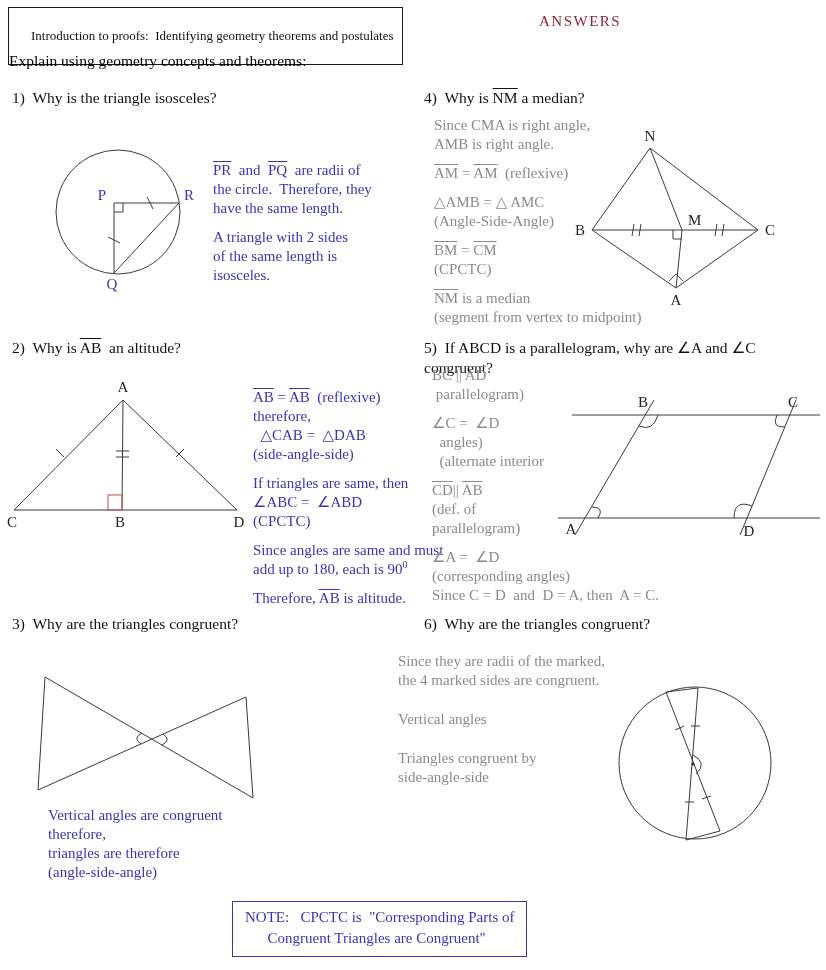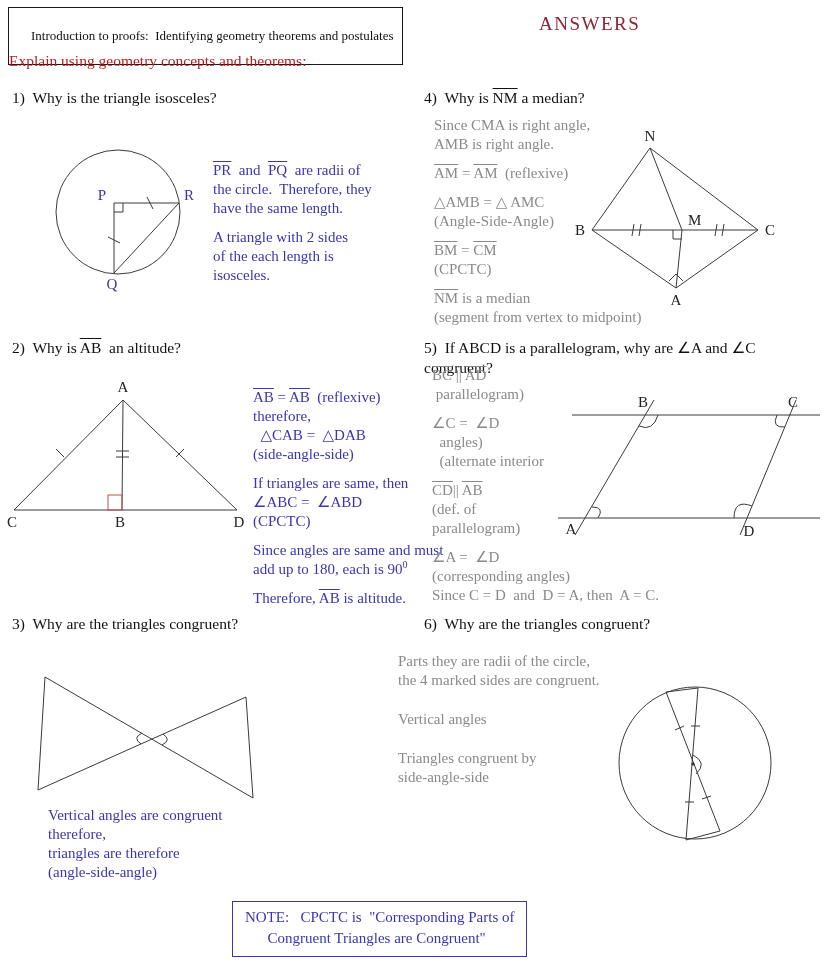--- a/index.html
+++ b/index.html
@@ -16,25 +16,25 @@
   }
   .abs { position:absolute; }
   .title-box {
     position:absolute; left:8px; top:7px;
     border:1px solid #1a1a1a; padding:4px 9px;
     font-size:13px; color:#111; background:#fff;
     white-space:pre-wrap;
   }
   .answers-label {
     position:absolute; left:539px; top:13px;
-    font-size:19px; letter-spacing:1.5px; color:#8e2433;
+    font-size:15px; letter-spacing:1.5px; color:#8e2433;
   }
   .instruction {
     position:absolute; left:9px; top:52px;
-    font-size:15.5px; color:#b91c1c; white-space:pre-wrap;
+    font-size:15.5px; color:#000000; white-space:pre-wrap;
   }
   .q { font-size:15.5px; color:#111; }
   .q .line { line-height:20px; white-space:pre-wrap; }
   .ans { font-size:15px; }
   .ans .line { line-height:19px; min-height:19px; white-space:pre-wrap; }
   .line.gap { min-height:10px; line-height:10px; }
   .blue { color:#3b35b0; }
   .gray { color:#8a8a8a; }
   .ov { text-decoration:overline; }
   .sup { vertical-align:super; font-size:10px; line-height:0; }
@@ -80,21 +80,21 @@
     <text class="bluelbl" x="144" y="70">R</text>
     <text class="bluelbl" x="72" y="159" text-anchor="middle">Q</text>
   </svg>
 
   <div class="ans blue abs" style="left:213px; top:161px; width:220px;">
       <div class="line"><span class="ov">PR</span><span>  and  </span><span class="ov">PQ</span><span>  are radii of</span></div>
       <div class="line"><span>the circle.  Therefore, they</span></div>
       <div class="line"><span>have the same length.</span></div>
       <div class="line gap"></div>
       <div class="line"><span>A triangle with 2 sides</span></div>
-      <div class="line"><span>of the each length is</span></div>
+      <div class="line"><span>of the same length is</span></div>
       <div class="line"><span>isosceles.</span></div>
     </div>
 
   <div class="q abs" style="left:424px; top:88px;">
       <div class="line"><span>4)  Why is </span><span class="ov">NM</span><span> a median?</span></div>
     </div>
 
   <div class="ans gray abs" style="left:434px; top:116px; width:230px;">
       <div class="line"><span>Since CMA is right angle,</span></div>
       <div class="line"><span>AMB is right angle.</span></div>
@@ -222,21 +222,21 @@
       <div class="line"><span>therefore,</span></div>
       <div class="line"><span>triangles are therefore</span></div>
       <div class="line"><span>(angle-side-angle)</span></div>
     </div>
 
   <div class="q abs" style="left:424px; top:614px;">
       <div class="line"><span>6)  Why are the triangles congruent?</span></div>
     </div>
 
   <div class="ans gray abs" style="left:398px; top:652px; width:240px;">
-      <div class="line"><span>Parts they are radii of the circle,</span></div>
+      <div class="line"><span>Since they are radii of the marked,</span></div>
       <div class="line"><span>the 4 marked sides are congruent.</span></div>
       <div class="line gap"></div>
       <div class="line gap"></div>
       <div class="line"><span>Vertical angles</span></div>
       <div class="line gap"></div>
       <div class="line gap"></div>
       <div class="line"><span>Triangles congruent by</span></div>
       <div class="line"><span>side-angle-side</span></div>
     </div>
 

